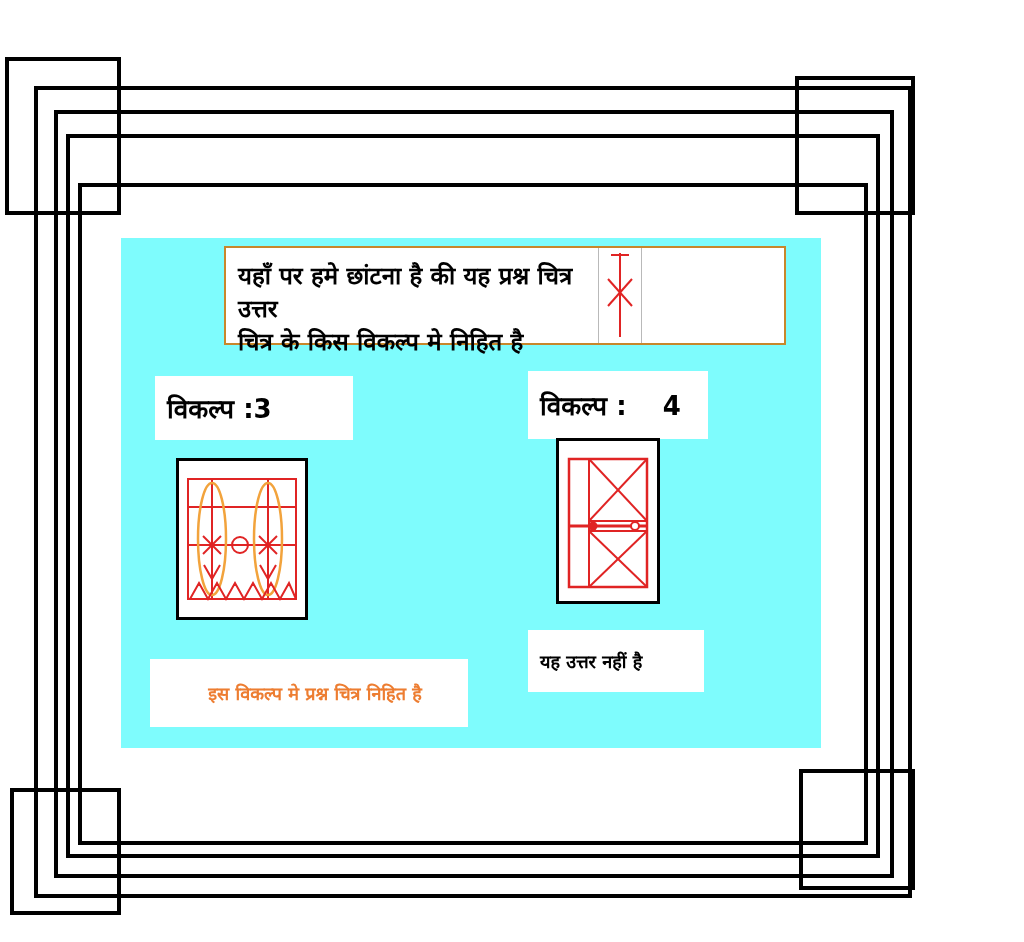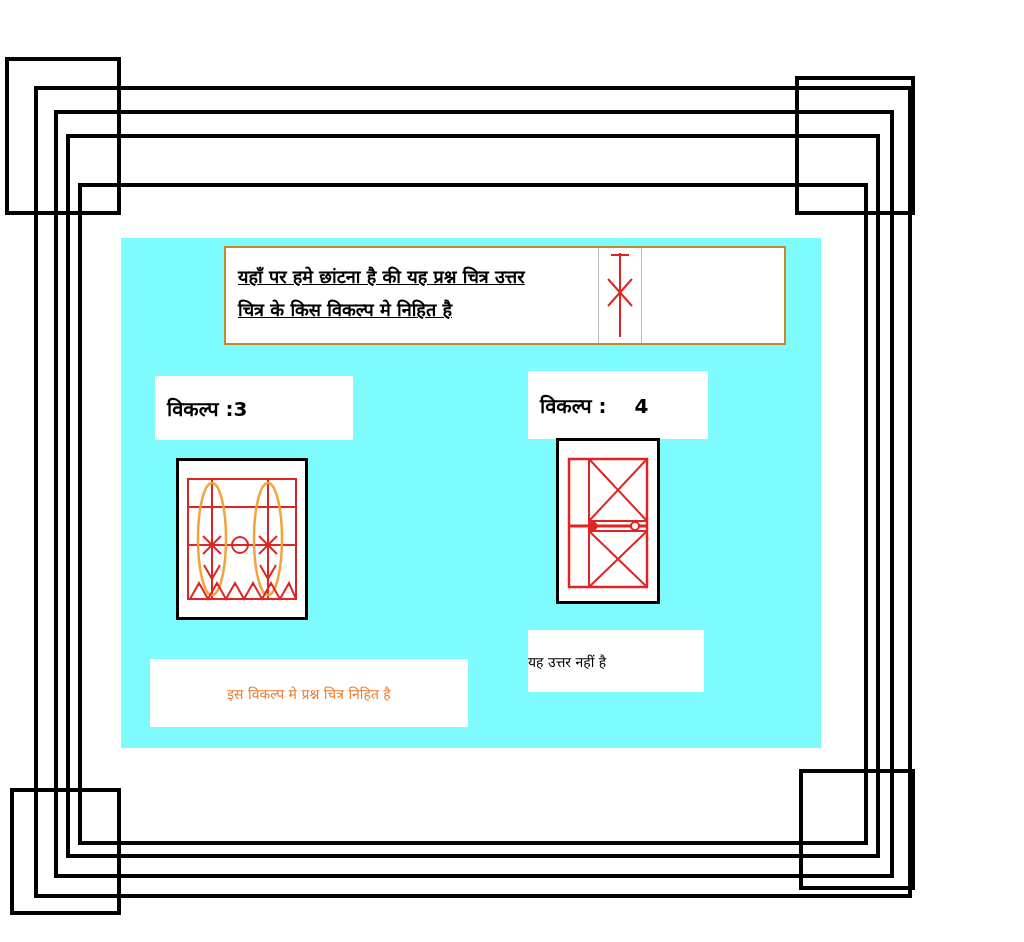--- a/index.html
+++ b/index.html
@@ -39,52 +39,51 @@
     left: 103px; top: 8px;
     width: 562px; height: 99px;
     background: #ffffff;
     border: 2px solid #c8872b;
   }
   .header-text {
     position: absolute;
     left: 12px; top: 12px; right: 190px;
     color: #000000;
     font-weight: 700;
-    font-size: 18px;
+    font-size: 24px;
     line-height: 33px;
-    text-decoration: underline;
   }
   .qfig-strip {
     position: absolute;
     left: 372px; top: 0;
     width: 44px; height: 95px;
     border-left: 1px solid #b9b9b9;
     border-right: 1px solid #b9b9b9;
     background: #ffffff;
     display: flex; align-items: center; justify-content: center;
   }
   .whitebox {
     position: absolute;
     background: #ffffff;
     display: flex;
     align-items: center;
   }
-  .opt-label { font-weight: 700; font-size: 20px; color: #000; padding-left: 12px; white-space: pre; }
+  .opt-label { font-weight: 700; font-size: 26px; color: #000; padding-left: 12px; white-space: pre; }
   .lbl3 { left: 34px;  top: 138px; width: 198px; height: 64px; }
   .lbl4 { left: 407px; top: 133px; width: 180px; height: 68px; }
 
   .figbox {
     position: absolute;
     background: #ffffff;
     border: 3px solid #000000;
   }
   .fig3 { left: 55px;  top: 220px; width: 132px; height: 162px; }
   .fig4 { left: 435px; top: 200px; width: 104px; height: 166px; }
 
-  .note { font-weight: 400; font-size: 14px; padding-left: 0; }
+  .note { font-weight: 700; font-size: 18px; padding-left: 12px; }
   .note3 { left: 29px;  top: 421px; width: 318px; height: 68px; justify-content: center; }
   .note3 .note { color: #ed7d31; }
   .note4 { left: 407px; top: 392px; width: 176px; height: 62px; }
   .note4 .note { color: #000000; }
 
   svg { display: block; }
 </style>
 </head>
 <body>
 

